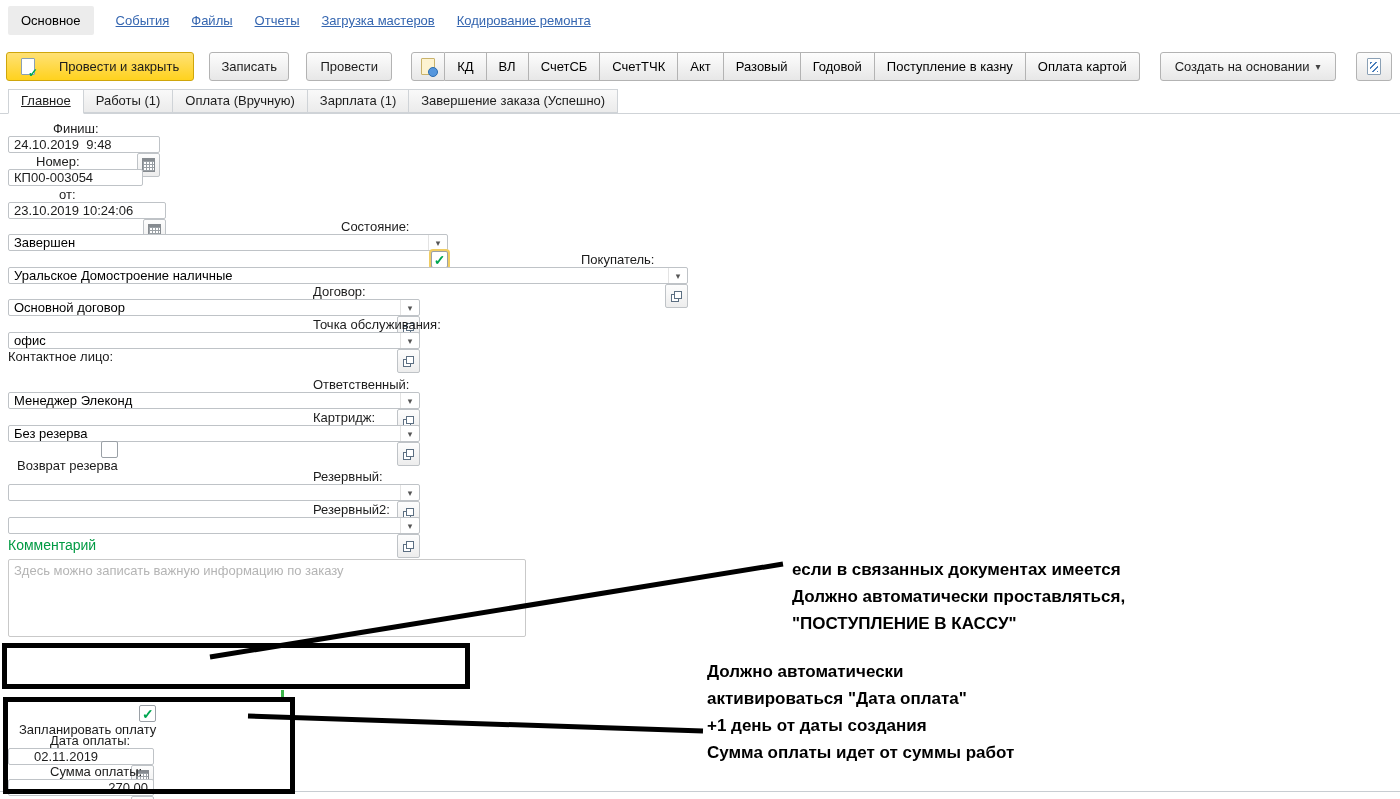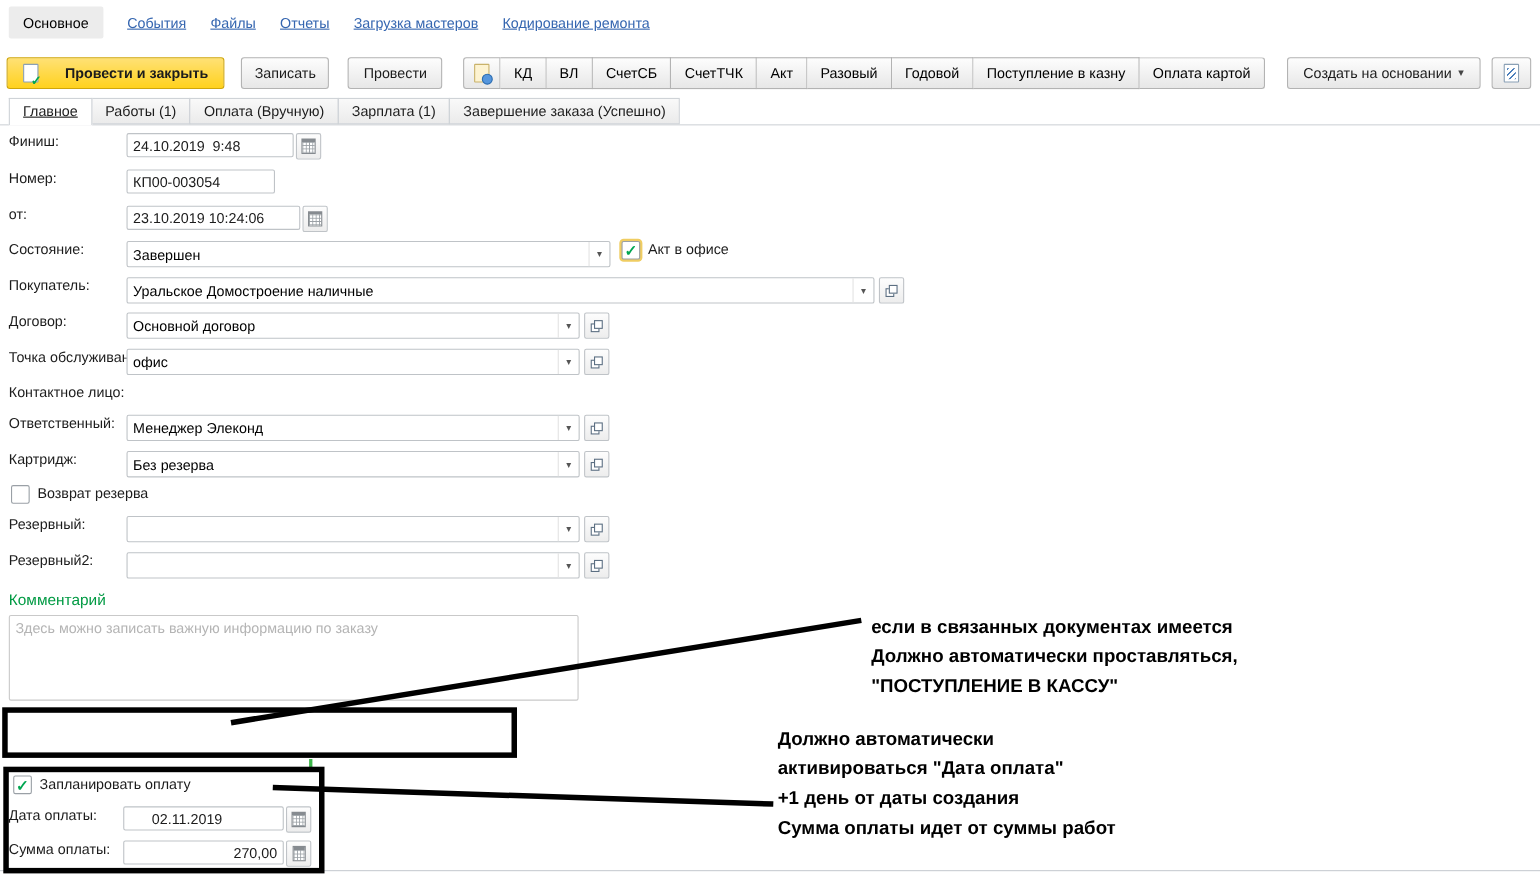--- a/index.html
+++ b/index.html
@@ -10,21 +10,21 @@
   .navbar{position:absolute;top:0;left:0;right:0;height:41px;display:flex;align-items:center;
           padding-left:8px;gap:22px;background:#fff;}
   .nav-active{background:#ececec;border-radius:2px;padding:7px 13px;color:#000;cursor:default;}
   .nav-link{color:#3566b0;text-decoration:underline;cursor:pointer;}
 
   
   .toolbar{position:absolute;top:47px;left:0;right:0;height:38px;display:flex;align-items:center;padding:0 6px;}
   .btn{display:inline-flex;align-items:center;justify-content:center;gap:6px;height:29px;
        background:linear-gradient(#fdfdfd,#e7e7e7);border:1px solid #b3b3b3;border-radius:3px;
        font-family:inherit;font-size:13px;color:#1c1c1c;padding:0 14px;cursor:pointer;}
-  .btn.yellow{background:linear-gradient(#ffe175,#ffd21e);border-color:#cfa60b;font-weight:bold;gap:24px;}
+  .btn.yellow{background:linear-gradient(#ffe175,#ffd21e);border-color:#cfa60b;font-weight:normal;gap:24px;}
   #btn-save{margin-left:15px;width:80px;}
   #btn-post{margin-left:17px;width:86px;}
   .btn-group{display:flex;margin-left:19px;}
   .gbtn{height:29px;background:linear-gradient(#fdfdfd,#e7e7e7);border:1px solid #b3b3b3;border-left:none;
         font-family:inherit;font-size:13px;padding:0 12px;cursor:pointer;display:inline-flex;align-items:center;}
   .gbtn:first-child{border-left:1px solid #b3b3b3;border-radius:3px 0 0 3px;padding:0 9px;}
   .gbtn:last-child{border-radius:0 3px 3px 0;}
   #btn-create{margin-left:20px;}
   .caret{font-size:10px;color:#444;}
   #btn-copy{margin-left:auto;margin-right:2px;width:36px;padding:0;}
@@ -39,21 +39,21 @@
         background:repeating-linear-gradient(135deg,#4a7ebb 0 1.5px,transparent 1.5px 4px);}
 
   
   .tabbar{position:absolute;top:90px;left:0;right:0;height:23px;display:flex;align-items:flex-end;
           padding-left:8px;border-bottom:1px solid #cfd3d7;}
   .tab{height:22px;line-height:22px;padding:0 12px;background:linear-gradient(#f9f9f9,#ebebeb);
        border:1px solid #cfd3d7;margin-right:-1px;cursor:pointer;position:relative;}
   .tab.active{background:#fff;border-bottom:1px solid #fff;margin-bottom:-1px;height:23px;z-index:2;font-weight:normal;text-decoration:underline;}
 
   
-  .row{position:absolute;left:8px;height:24px;display:flex;align-items:flex-start;}
+  .row{position:absolute;left:8px;height:24px;display:flex;align-items:flex-end;flex-direction:column;}
   .flabel{width:107px;flex:none;white-space:nowrap;color:#1c1c1c;}
   .tbox{height:22px;border:1px solid #bfc3c7;border-radius:2px;background:#fff;font-family:inherit;
         font-size:13px;padding:0 5px;color:#1c1c1c;box-sizing:border-box;}
   .combo{display:flex;align-items:stretch;height:24px;border:1px solid #bfc3c7;border-radius:2px;background:#fff;box-sizing:border-box;}
   .combo input{flex:1;border:none;outline:none;font-family:inherit;font-size:13px;padding:0 5px;background:transparent;min-width:0;}
   .dd{width:18px;flex:none;display:flex;align-items:center;justify-content:center;color:#555;font-size:9px;
       border-left:1px solid #e3e3e3;cursor:pointer;}
   .icobtn{width:23px;height:24px;margin-left:2px;border:1px solid #bfc3c7;border-radius:2px;flex:none;
       background:linear-gradient(#fdfdfd,#ededed);display:inline-flex;align-items:center;justify-content:center;cursor:pointer;padding:0;}
   .ico-cal{width:11px;height:10px;border:1px solid #868b90;border-top:3px solid #868b90;background-color:#fff;

